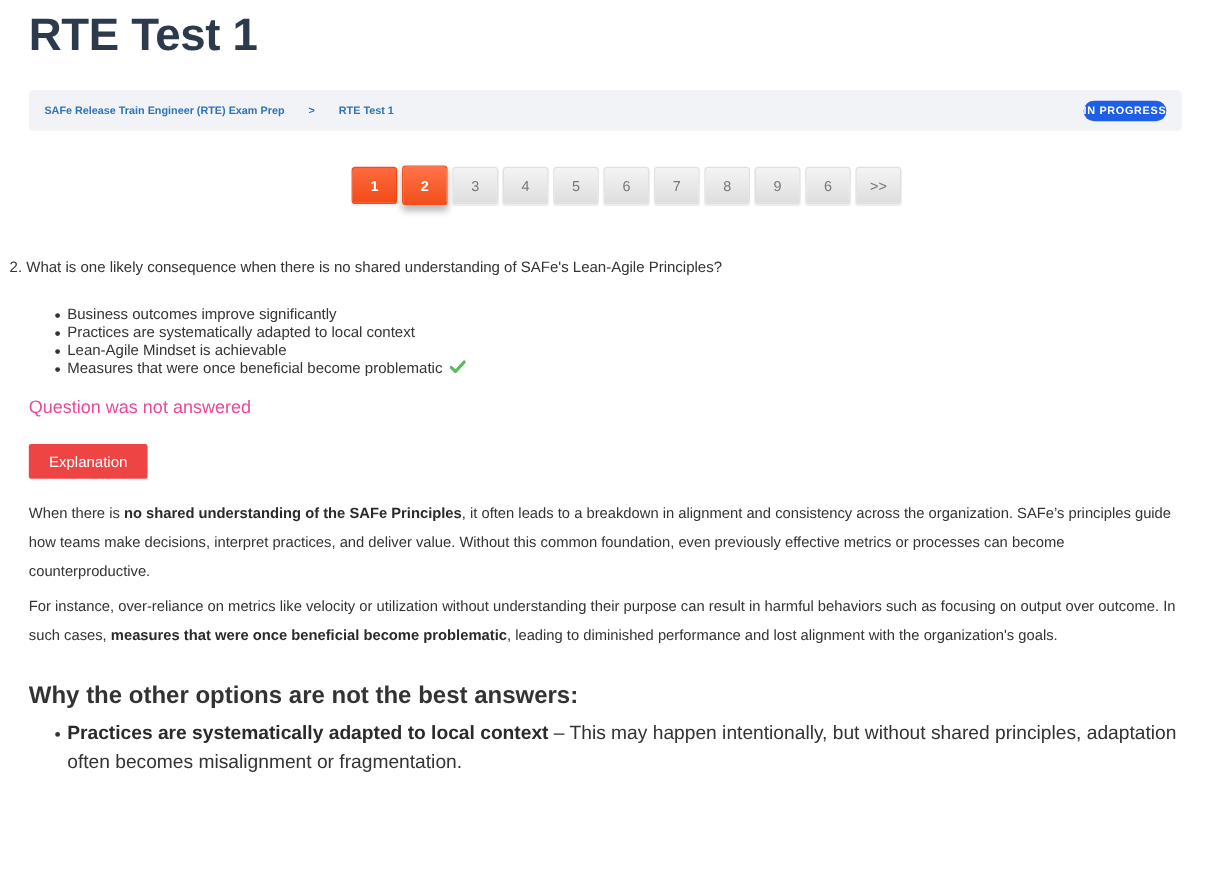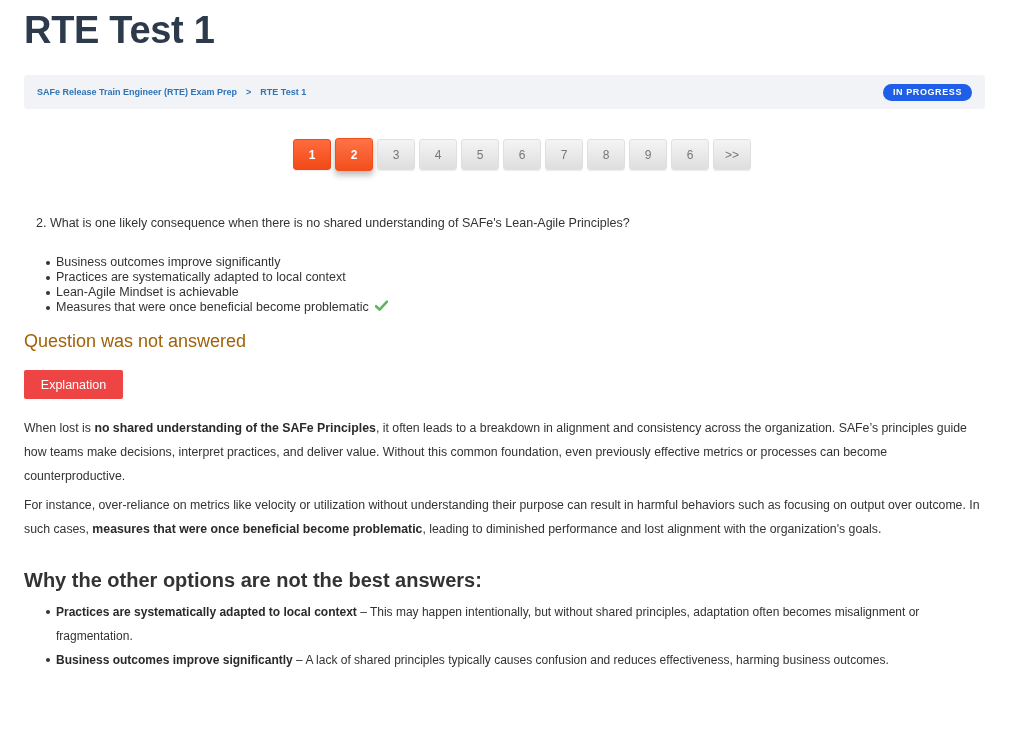--- a/index.html
+++ b/index.html
@@ -12,26 +12,26 @@
       font-size: 38px; font-weight: 700; color: #2c3a4b;
       letter-spacing: -0.3px; line-height: 44px;
     }
 
     .breadcrumb-bar {
       position: absolute; left: 24px; top: 75px; width: 961px; height: 34px;
       background: #f1f3f6; border-radius: 4px;
       display: flex; align-items: center; justify-content: space-between;
       padding: 0 13px;
     }
-    .breadcrumb { font-size: 9px; font-weight: 700; color: #2e74b8; display: flex; gap: 9px; }
+    .breadcrumb { font-size: 9px; font-weight: 700; color: #2e74b8; display: flex; gap: 20px; }
     .breadcrumb a { color: #2e74b8; text-decoration: none; cursor: pointer; }
     .breadcrumb .sep { color: #2e74b8; }
     .status-badge {
       background: #1f5ee6; color: #ffffff; font-size: 9px; font-weight: 700;
-      letter-spacing: 0.6px; padding: 0 10px; height: 17px; line-height: 17px;
+      letter-spacing: 0.6px; padding: 0 0; height: 17px; line-height: 17px;
       border-radius: 9px;
     }
 
     .pagination {
       position: absolute; left: 293px; top: 139px;
       display: flex; gap: 4px;
     }
     .page-btn {
       width: 38px; height: 31px; border-radius: 3px;
       background: linear-gradient(#f4f4f4, #dedede);
@@ -45,38 +45,38 @@
       background: linear-gradient(#ff6a3d, #f24a18); border-color: #f24a18;
       color: #ffffff; font-weight: 700;
     }
     .page-btn.current {
       background: linear-gradient(#ff7348, #f24f1c); border-color: #f24f1c;
       color: #ffffff; font-weight: 700; height: 33px; margin-top: -1px;
       box-shadow: 0 4px 6px rgba(0,0,0,0.28);
     }
 
     .question {
-      position: absolute; left: 36px; top: 216px;
+      position: absolute; left: 8px; top: 216px;
       font-size: 12.5px; color: #333333;
     }
 
     .answers {
       position: absolute; left: 56px; top: 255px;
       list-style: none; font-size: 12.5px; color: #333333; line-height: 15px;
     }
     .answers li { position: relative; }
     .answers li::before {
       content: ""; position: absolute; left: -10px; top: 6px;
       width: 4px; height: 4px; border-radius: 50%; background: #333333;
     }
     .check-icon { display: inline-block; vertical-align: middle; margin-left: 6px; }
 
     .not-answered {
       position: absolute; left: 24px; top: 331px;
-      font-size: 18px; color: #a16207;
+      font-size: 15px; color: #ec4899;
     }
 
     .explanation-btn {
       position: absolute; left: 24px; top: 370px; width: 99px; height: 29px;
       background: #ef4444; color: #ffffff; border: none; border-radius: 2px;
       font-family: "Liberation Sans", sans-serif; font-size: 12.5px;
       cursor: pointer;
     }
 
     .explanation {
@@ -86,21 +86,21 @@
     .explanation p { margin-bottom: 5px; }
     .explanation b { font-weight: 700; color: #2a2a2a; text-align: center; }
 
     .why-heading {
       position: absolute; left: 24px; top: 569px;
       font-size: 20px; color: #333333;
     }
 
     .why-list {
       position: absolute; left: 56px; top: 600px; width: 930px;
-      list-style: none; font-size: 12px; color: #333333; line-height: 24px;
+      list-style: none; font-size: 16px; color: #333333; line-height: 24px;
     }
     .why-list li { position: relative; }
     .why-list li::before {
       content: ""; position: absolute; left: -10px; top: 10px;
       width: 4px; height: 4px; border-radius: 50%; background: #333333;
     }
     .why-list b { font-weight: 700; color: #2a2a2a; }
   </style>
 </head>
 <body>
@@ -139,22 +139,21 @@
   <li><span>Measures that were once beneficial become problematic</span><span class="check-icon"><svg width="13" height="11" viewBox="0 0 13 11">
           <path d="M1 6.2 L4.6 9.6 L12 1.6" fill="none" stroke="#5cb85c" stroke-width="2.6" stroke-linecap="round" stroke-linejoin="round"></path>
         </svg></span></li>
 </ul>
 
 <p class="not-answered">Question was not answered</p>
 
 <button class="explanation-btn">Explanation</button>
 
 <div class="explanation">
-  <p><span>When lost is </span><b>no shared understanding of the SAFe Principles</b><span>, it often leads to a breakdown in alignment and consistency across the organization. SAFe’s principles guide how teams make decisions, interpret practices, and deliver value. Without this common foundation, even previously effective metrics or processes can become counterproductive.</span></p>
+  <p><span>When there is </span><b>no shared understanding of the SAFe Principles</b><span>, it often leads to a breakdown in alignment and consistency across the organization. SAFe’s principles guide how teams make decisions, interpret practices, and deliver value. Without this common foundation, even previously effective metrics or processes can become counterproductive.</span></p>
   <p><span>For instance, over-reliance on metrics like velocity or utilization without understanding their purpose can result in harmful behaviors such as focusing on output over outcome. In such cases, </span><b>measures that were once beneficial become problematic</b><span>, leading to diminished performance and lost alignment with the organization's goals.</span></p>
 </div>
 
 <h3 class="why-heading">Why the other options are not the best answers:</h3>
 
 <ul class="why-list">
   <li><b>Practices are systematically adapted to local context</b><span> – This may happen intentionally, but without shared principles, adaptation often becomes misalignment or fragmentation.</span></li>
-  <li><b>Business outcomes improve significantly</b><span> – A lack of shared principles typically causes confusion and reduces effectiveness, harming business outcomes.</span></li>
 </ul>
 
 </body></html>

